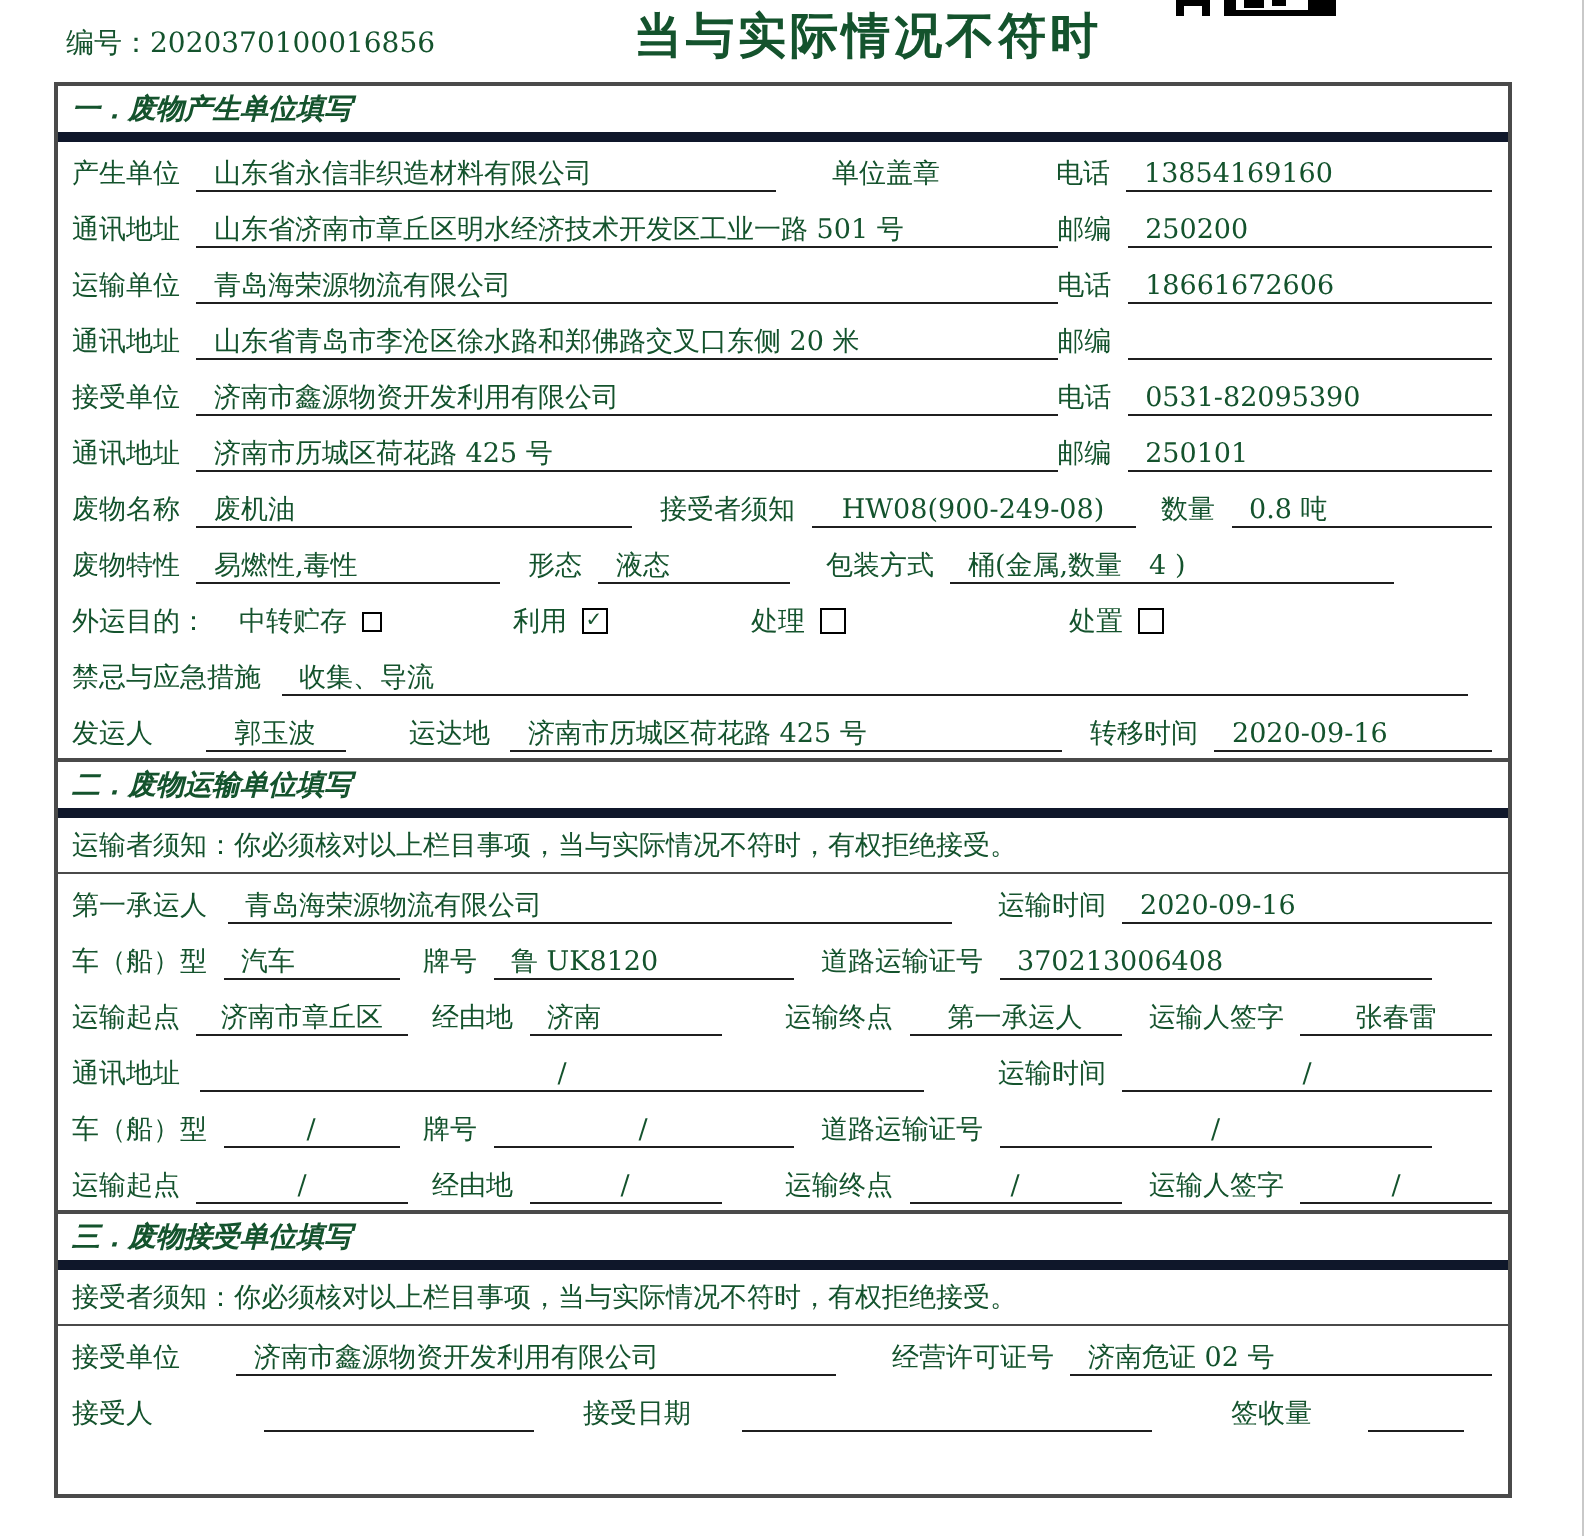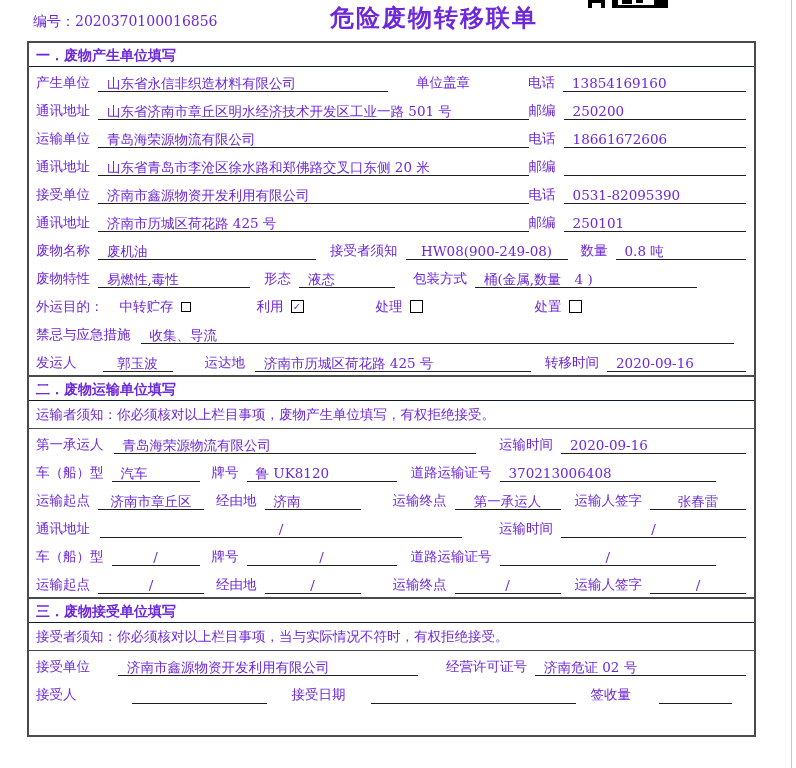--- a/index.html
+++ b/index.html
@@ -1,27 +1,27 @@
 <!DOCTYPE html>
 <html><head>
 <meta charset="utf-8">
 <style>
   html,body { margin:0; padding:0; background:#fff; }
   .page { position:relative; width:796px; height:768px; background:#ffffff; overflow:hidden;
-          font-family:"DejaVu Serif","Liberation Serif",serif; font-size:13.5px; color:#6d28d9; }
+          font-family:"DejaVu Serif","Liberation Serif",serif; font-size:13.5px; color:#14532d; }
   .edge-line { position:absolute; top:0; bottom:0; right:4px; width:1px; background:#c9c9c9; }
   .doc-no { position:absolute; top:13px; left:33px; font-size:14px; white-space:nowrap; }
   .title  { position:absolute; top:2px; left:434px; transform:translateX(-50%); white-space:nowrap;
             font-family:"DejaVu Sans","Liberation Sans",sans-serif; font-weight:bold; font-size:24px; letter-spacing:2px; }
   .qr { position:absolute; top:0; left:588px; }
   .form { position:absolute; top:41px; left:27px; width:729px; border:2px solid #4a4a4a; box-sizing:border-box; background:#fff; }
   .sec { border-top:2px solid #4a4a4a; }
   .sec:first-child { border-top:none; }
-  .sec-header { height:23px; line-height:24px; padding-left:7px; border-bottom:1px solid #0f172a;
-                font-family:"DejaVu Sans","Liberation Sans",sans-serif; font-weight:bold; font-size:14px; }
+  .sec-header { height:23px; line-height:24px; padding-left:7px; border-bottom:5px solid #0f172a;
+                font-family:"DejaVu Sans","Liberation Sans",sans-serif; font-weight:bold; font-size:14px;font-style:italic; }
   .notice { height:27px; display:flex; align-items:center; padding-left:7px; border-bottom:1px solid #4a4a4a; }
   .row { height:25px; display:flex; align-items:flex-end; padding:0 8px 3px 7px; white-space:nowrap; }
   .lbl { flex-shrink:0; }
   .u { display:inline-block; border-bottom:1px solid #1f1f1f; height:18px; line-height:18px;
        box-sizing:border-box; padding-left:9px; overflow:hidden; }
   .u.c { text-align:center; padding-left:0; }
   .opt { display:inline-flex; align-items:center; }
   .opt .lbl { margin-right:7px; }
   .cb { display:inline-flex; align-items:center; justify-content:center; width:11px; height:11px;
         border:1px solid #000; font-size:10px; line-height:10px; margin-bottom:1px; flex-shrink:0; }
@@ -30,21 +30,21 @@
 </style>
 </head>
 <body>
 
 <div class="page">
   <div class="edge-line"></div>
 
   <div class="doc-no">
     <span>编号：</span><span>2020370100016856</span>
   </div>
-  <div class="title">危险废物转移联单</div>
+  <div class="title">当与实际情况不符时</div>
 
   <svg class="qr" width="82" height="9" viewBox="0 0 82 9">
     <rect x="0" y="0" width="17" height="3" fill="#000"></rect>
     <rect x="0" y="0" width="4" height="8" fill="#000"></rect>
     <rect x="13" y="0" width="4" height="8" fill="#000"></rect>
     <rect x="24" y="0" width="6" height="8" fill="#000"></rect>
     <rect x="34" y="0" width="10" height="4" fill="#000"></rect>
     <rect x="48" y="0" width="7" height="3" fill="#000"></rect>
     <rect x="30" y="5" width="36" height="3" fill="#000"></rect>
     <rect x="66" y="0" width="14" height="8" fill="#000"></rect>
@@ -148,21 +148,21 @@
         <span class="u c" style="width:70px;margin-left:26px">郭玉波</span>
         <span class="lbl" style="margin-left:32px">运达地</span>
         <span class="u" style="width:276px;margin-left:10px">济南市历城区荷花路 425 号</span>
         <span class="lbl" style="margin-left:14px">转移时间</span>
         <span class="u" style="flex:1;margin-left:8px">2020-09-16</span>
       </div>
     </div>
 
     <div class="sec">
       <div class="sec-header">二．废物运输单位填写</div>
-      <div class="notice">运输者须知：你必须核对以上栏目事项，废物产生单位填写，有权拒绝接受。</div>
+      <div class="notice">运输者须知：你必须核对以上栏目事项，当与实际情况不符时，有权拒绝接受。</div>
 
       <div class="row">
         <span class="lbl">第一承运人</span>
         <span class="u" style="width:362px;margin-left:10px">青岛海荣源物流有限公司</span>
         <span class="lbl" style="margin-left:auto">运输时间</span>
         <span class="u" style="width:185px;margin-left:8px">2020-09-16</span>
       </div>
 
       <div class="row">
         <span class="lbl">车（船）型</span>
@@ -221,21 +221,21 @@
         <span class="u" style="width:310px;margin-left:28px">济南市鑫源物资开发利用有限公司</span>
         <span class="lbl" style="margin-left:28px">经营许可证号</span>
         <span class="u" style="width:218px;margin-left:8px">济南危证 02 号</span>
       </div>
 
       <div class="row">
         <span class="lbl">接受人</span>
         <span class="u" style="width:135px;margin-left:55px"></span>
         <span class="lbl" style="margin-left:25px">接受日期</span>
         <span class="u" style="width:205px;margin-left:25px"></span>
-        <span class="lbl" style="margin-left:15px">签收量</span>
+        <span class="lbl" style="margin-left:40px">签收量</span>
         <span class="u" style="flex:1;margin-left:28px;margin-right:14px"></span>
       </div>
 
       <div class="row">
         
         
         
         
         
         

